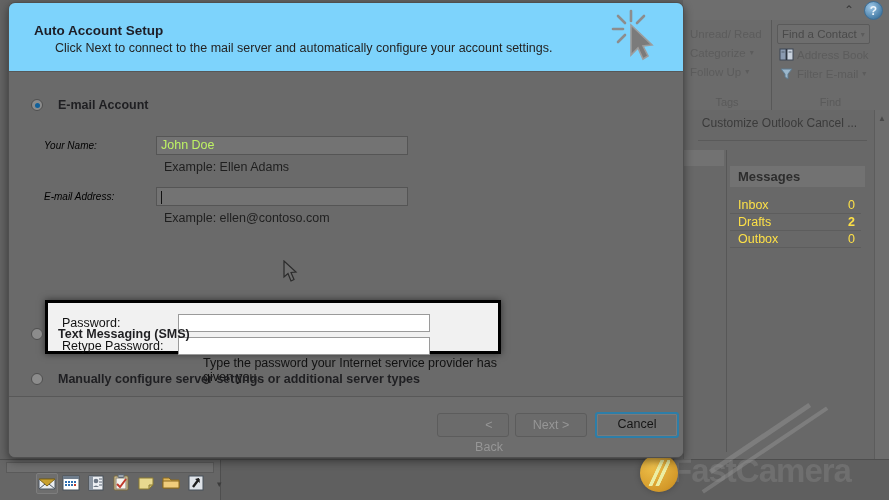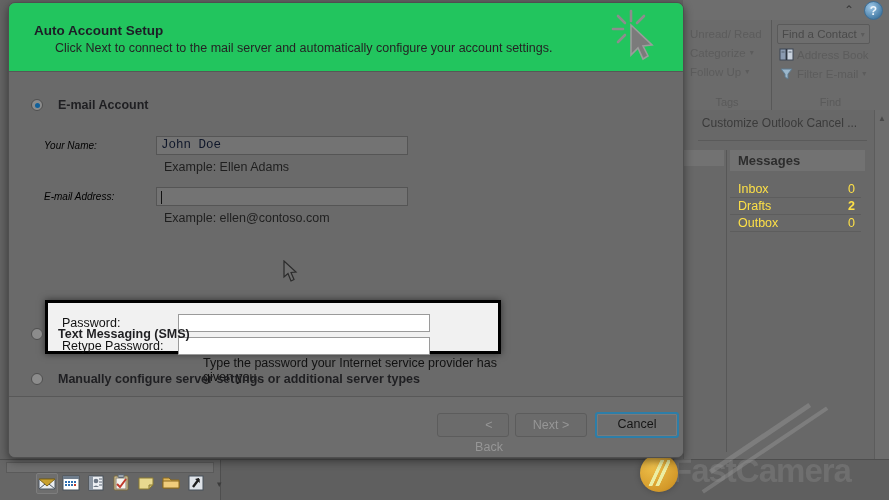--- a/index.html
+++ b/index.html
@@ -124,21 +124,21 @@
     border-top: 1px solid #5a5a5a;
   }
   .today-left-stub {
     position: absolute;
     left: 0; top: 40px;
     width: 40px; height: 16px;
     background: #727272;
   }
   .today-col {
     position: absolute;
-    left: 42px; top: 40px; right: 24px;
+    left: 42px; top: 56px; right: 24px;
   }
   .today-col-sep {
     position: absolute;
     left: 42px; top: 40px; bottom: 20px;
     border-left: 1px solid #575757;
   }
   .messages-title {
     background: #727272;
     font-size: 13px;
     font-weight: bold;
@@ -265,21 +265,21 @@
     background: #6d6d6d;
     border: 1px solid #4f4f4f;
     border-radius: 7px;
     box-shadow: 0 3px 10px rgba(0,0,0,0.45);
     box-sizing: border-box;
     overflow: hidden;
   }
   .dlg-header {
     position: absolute;
     left: 0; top: 0; right: 0; height: 68px;
-    background: #22c55e;
+    background: #7dd3fc;
     border-bottom: 1px solid #575757;
   }
   .dlg-title {
     position: absolute;
     left: 25px; top: 20px;
     font-size: 13.5px;
     font-weight: bold;
     color: #1d1d26;
   }
   .dlg-subtitle {
@@ -344,23 +344,23 @@
     color: #000000;
     width: 112px;
     flex: 0 0 auto;
     font-style: italic;
   }
   .field-input {
     width: 252px; height: 19px;
     background: #737373;
     border: 1px solid #555;
     box-sizing: border-box;
-    font-family: Liberation Mono, monospace;
-    font-size: 12.5px;
-    color: #0f172a;
+    font-family: Liberation Sans, sans-serif;
+    font-size: 12.5px;
+    color: #bef264;
     padding: 0 4px;
     line-height: 17px;
     position: relative;
   }
   .caret-bar {
     position: absolute;
     left: 4px; top: 3px;
     width: 1px; height: 13px;
     background: #111;
   }

